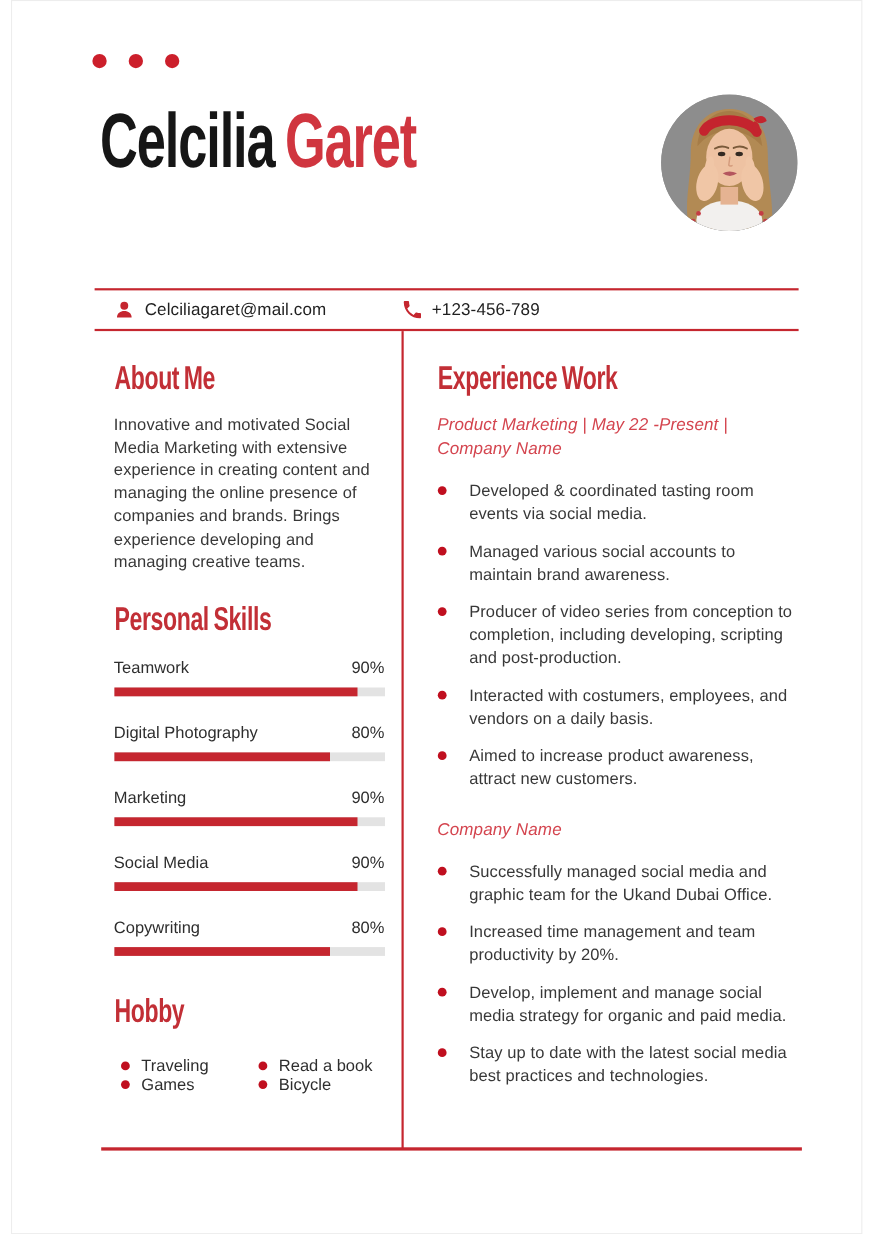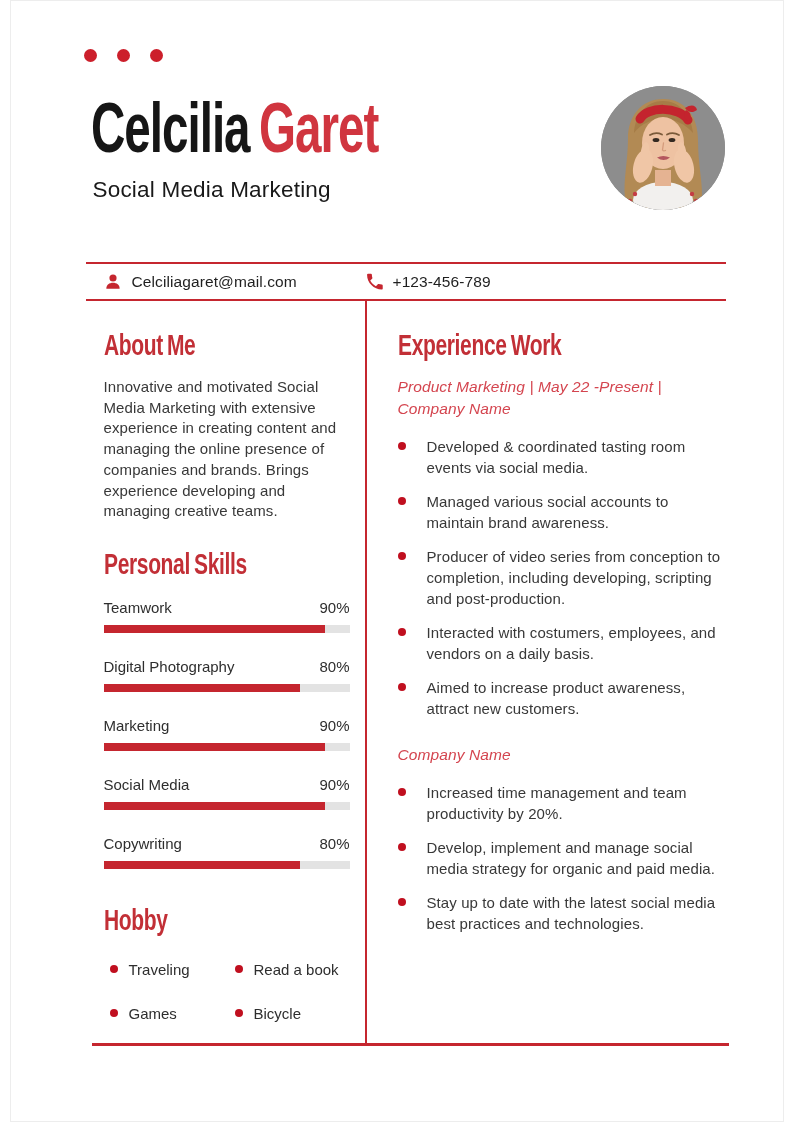--- a/index.html
+++ b/index.html
@@ -68,21 +68,21 @@
   .skill-label { font-size:15px; color:#2e2e2e; }
   .skill-pct   { font-size:15px; color:#2e2e2e; }
   .skill-bar  { margin-top:9px; width:100%; height:8px; background:#e3e3e3; }
   .skill-fill { height:100%; background:#c5262f; }
   .skill:last-of-type { margin-bottom:0; }
 
   
   .hobby-h { margin-top:36px; }
   .hobby-grid {
     margin-top:26px; display:grid; grid-template-columns:125px auto;
-    row-gap:27px; padding-left:6px;
+    padding-left:6px;
   }
   .hobby-item { display:flex; align-items:center; gap:11px; font-size:15px; color:#2e2e2e; }
   .bullet-dot { width:8px; height:8px; border-radius:50%; background:#c00f1f; flex:none; }
 
   
   .job-title {
     margin-top:16px; font-style:italic; font-size:15.5px; font-weight:400;
     color:#d4454f; line-height:22px; letter-spacing:0.1px;
   }
   .job-title.second { margin-top:25px; }
@@ -96,21 +96,20 @@
 
 <div class="page">
 
   <div class="dots">
     <span class="dot"></span>
     <span class="dot"></span>
     <span class="dot"></span>
   </div>
 
   <h1 class="name"><span>Celcilia</span><span class="last">Garet</span></h1>
-  <div class="subtitle">Social Media Marketing</div>
 
   <div class="photo">
     <svg width="124" height="124" viewBox="0 0 124 124">
       <rect x="0" y="0" width="124" height="124" fill="#8d8d8d"></rect>
 
       <path d="M62 13 C40 13 27 31 27 52 C27 76 22 94 24 112 L46 122 L80 122 L101 110 C101 92 97 78 97 54 C97 31 85 13 62 13 Z" fill="#b28a54"></path>
       <path d="M62 15 C46 15 34 28 33 47 C40 38 50 33 62 33 C74 33 84 38 92 47 C90 28 78 15 62 15 Z" fill="#a67c47"></path>
 
       <ellipse cx="62" cy="114" rx="30" ry="18" fill="#f2f0ee"></ellipse>
       <circle cx="34" cy="108" r="2.2" fill="#c43c44"></circle>
@@ -274,20 +273,24 @@
           <span class="btext">Aimed to increase product awareness, attract new customers.</span>
         </li>
     </ul>
 
     <div class="job-title second">
       <div>Company Name</div>
     </div>
     <ul class="job-bullets">
       <li>
           <span class="bullet-dot"></span>
+          <span class="btext">Successfully managed social media and graphic team for the Ukand Dubai Office.</span>
+        </li>
+      <li>
+          <span class="bullet-dot"></span>
           <span class="btext">Increased time management and team productivity by 20%.</span>
         </li>
       <li>
           <span class="bullet-dot"></span>
           <span class="btext">Develop, implement and manage social media strategy for organic and paid media.</span>
         </li>
       <li>
           <span class="bullet-dot"></span>
           <span class="btext">Stay up to date with the latest social media best practices and technologies.</span>
         </li>

